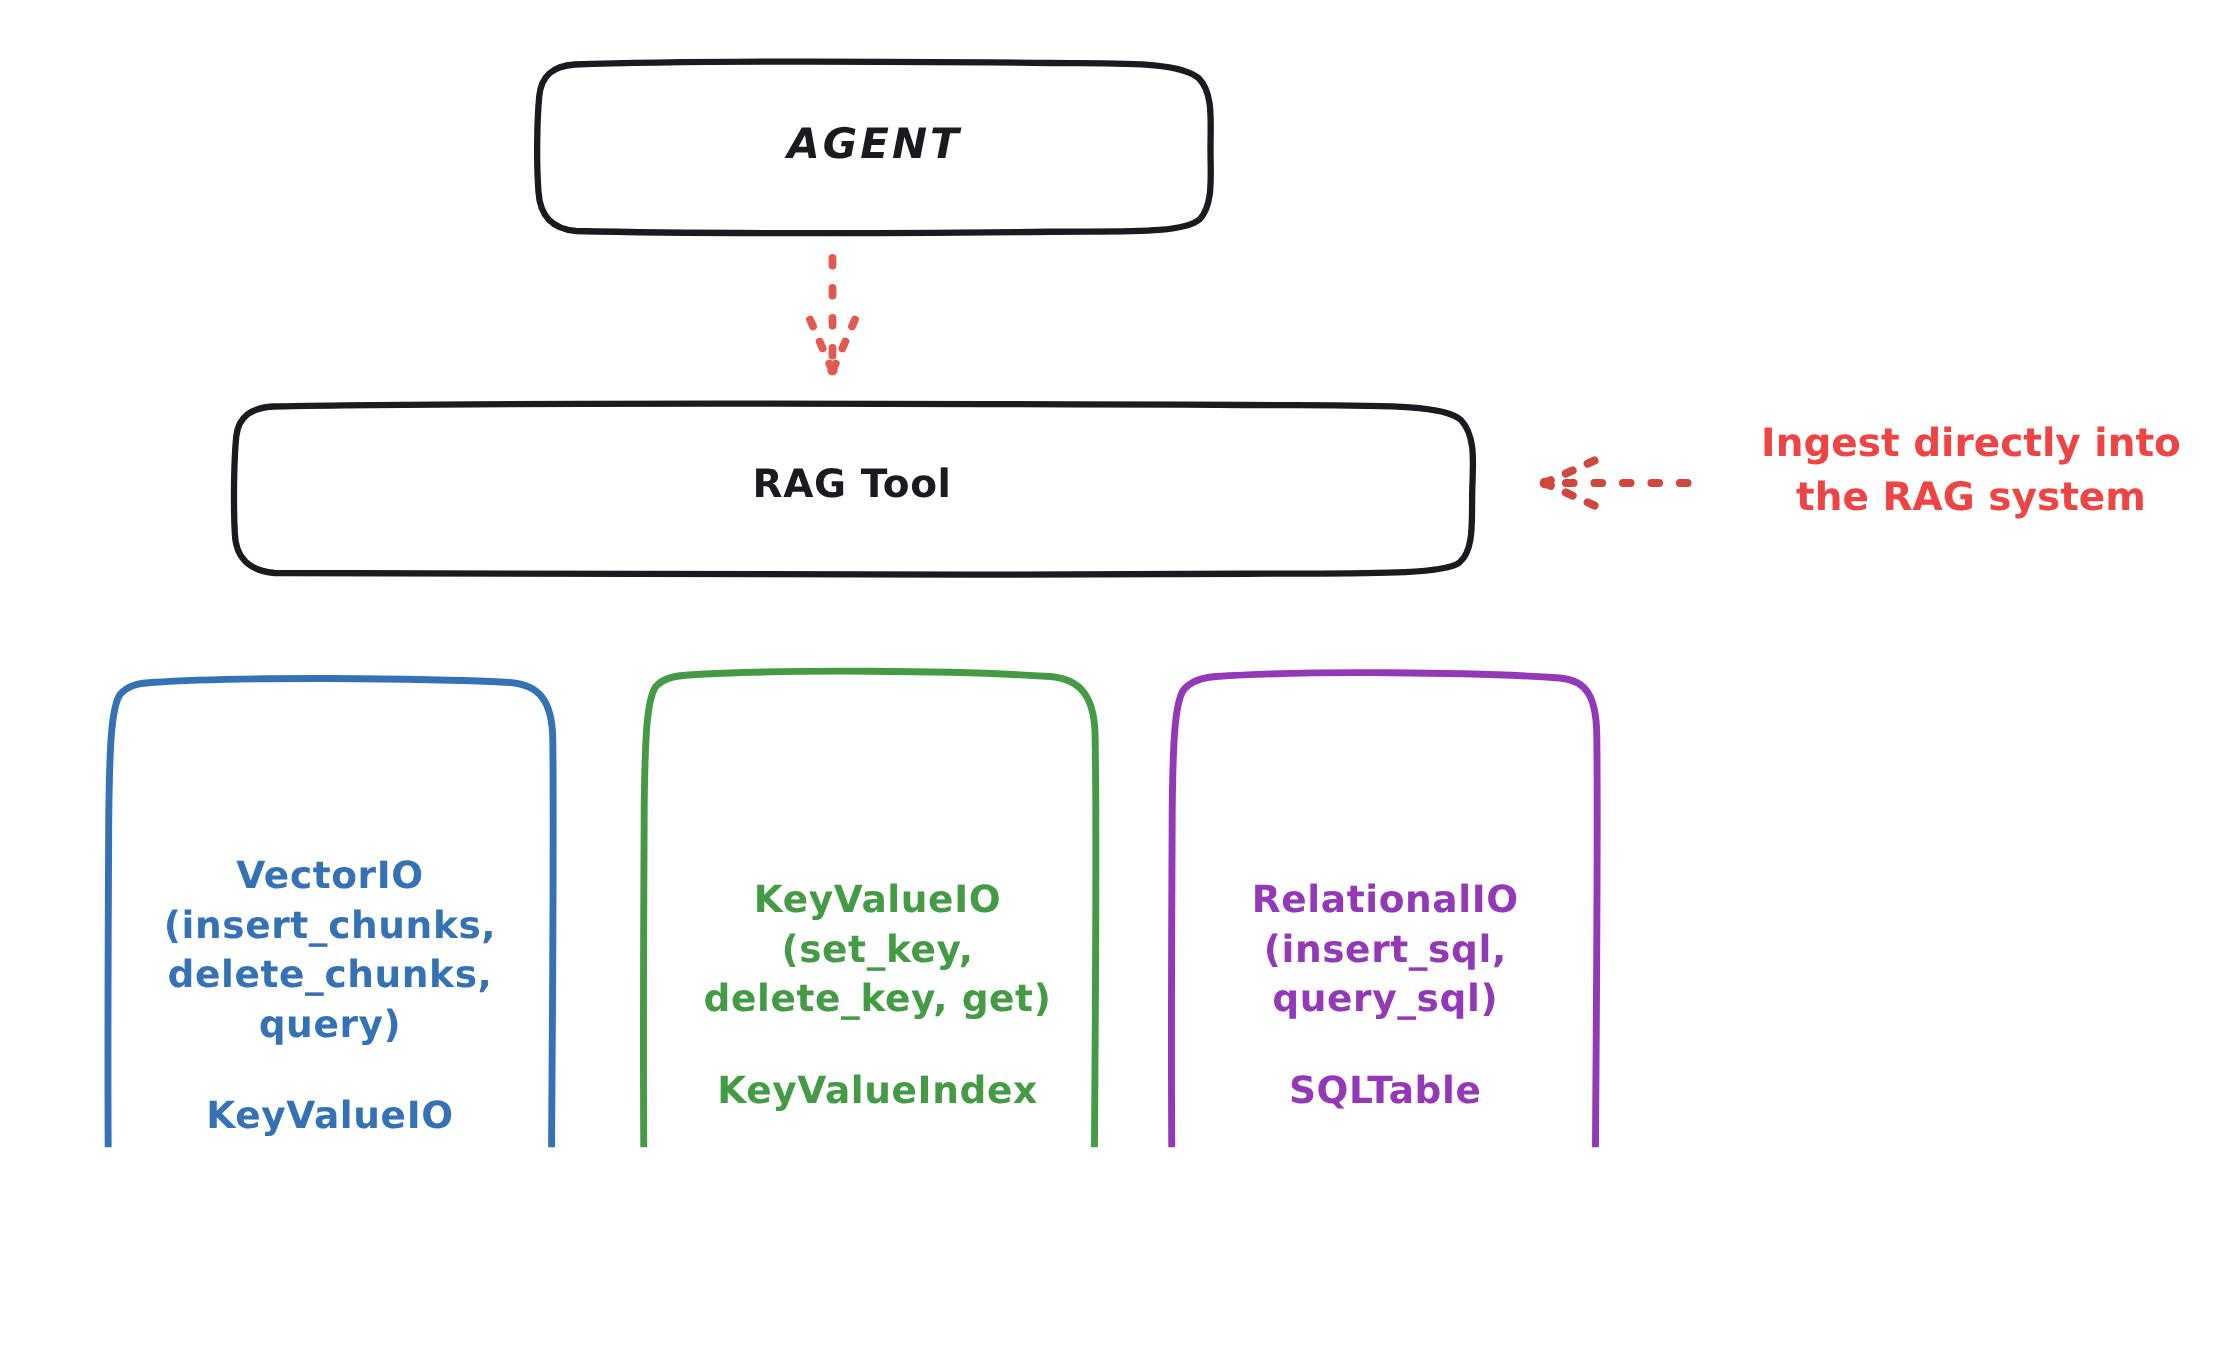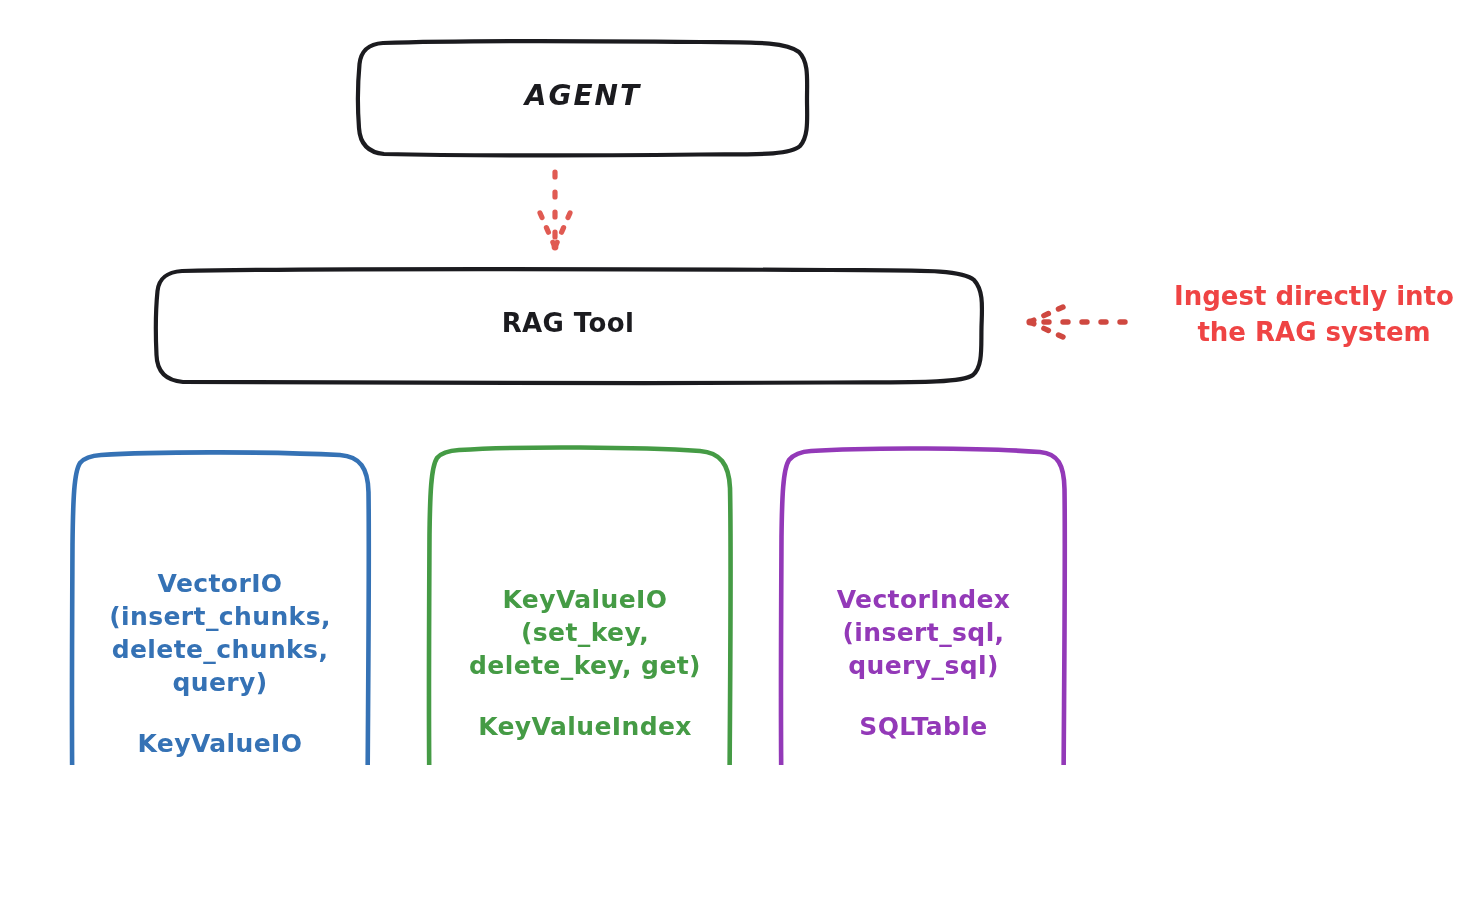--- a/index.html
+++ b/index.html
@@ -195,21 +195,21 @@
   </div>
 
   <div class="node-label label-store label-keyvalue">
     <span>KeyValueIO
 (set_key,
 delete_key, get)</span>
     <span class="store-sub">KeyValueIndex</span>
   </div>
 
   <div class="node-label label-store label-relational">
-    <span>VectorIndex
+    <span>RelationalIO
 (insert_sql,
 query_sql)</span>
     <span class="store-sub">SQLTable</span>
   </div>
 
   <div class="annotation-text">Ingest directly into
 the RAG system</div>
 
 </div>
 

